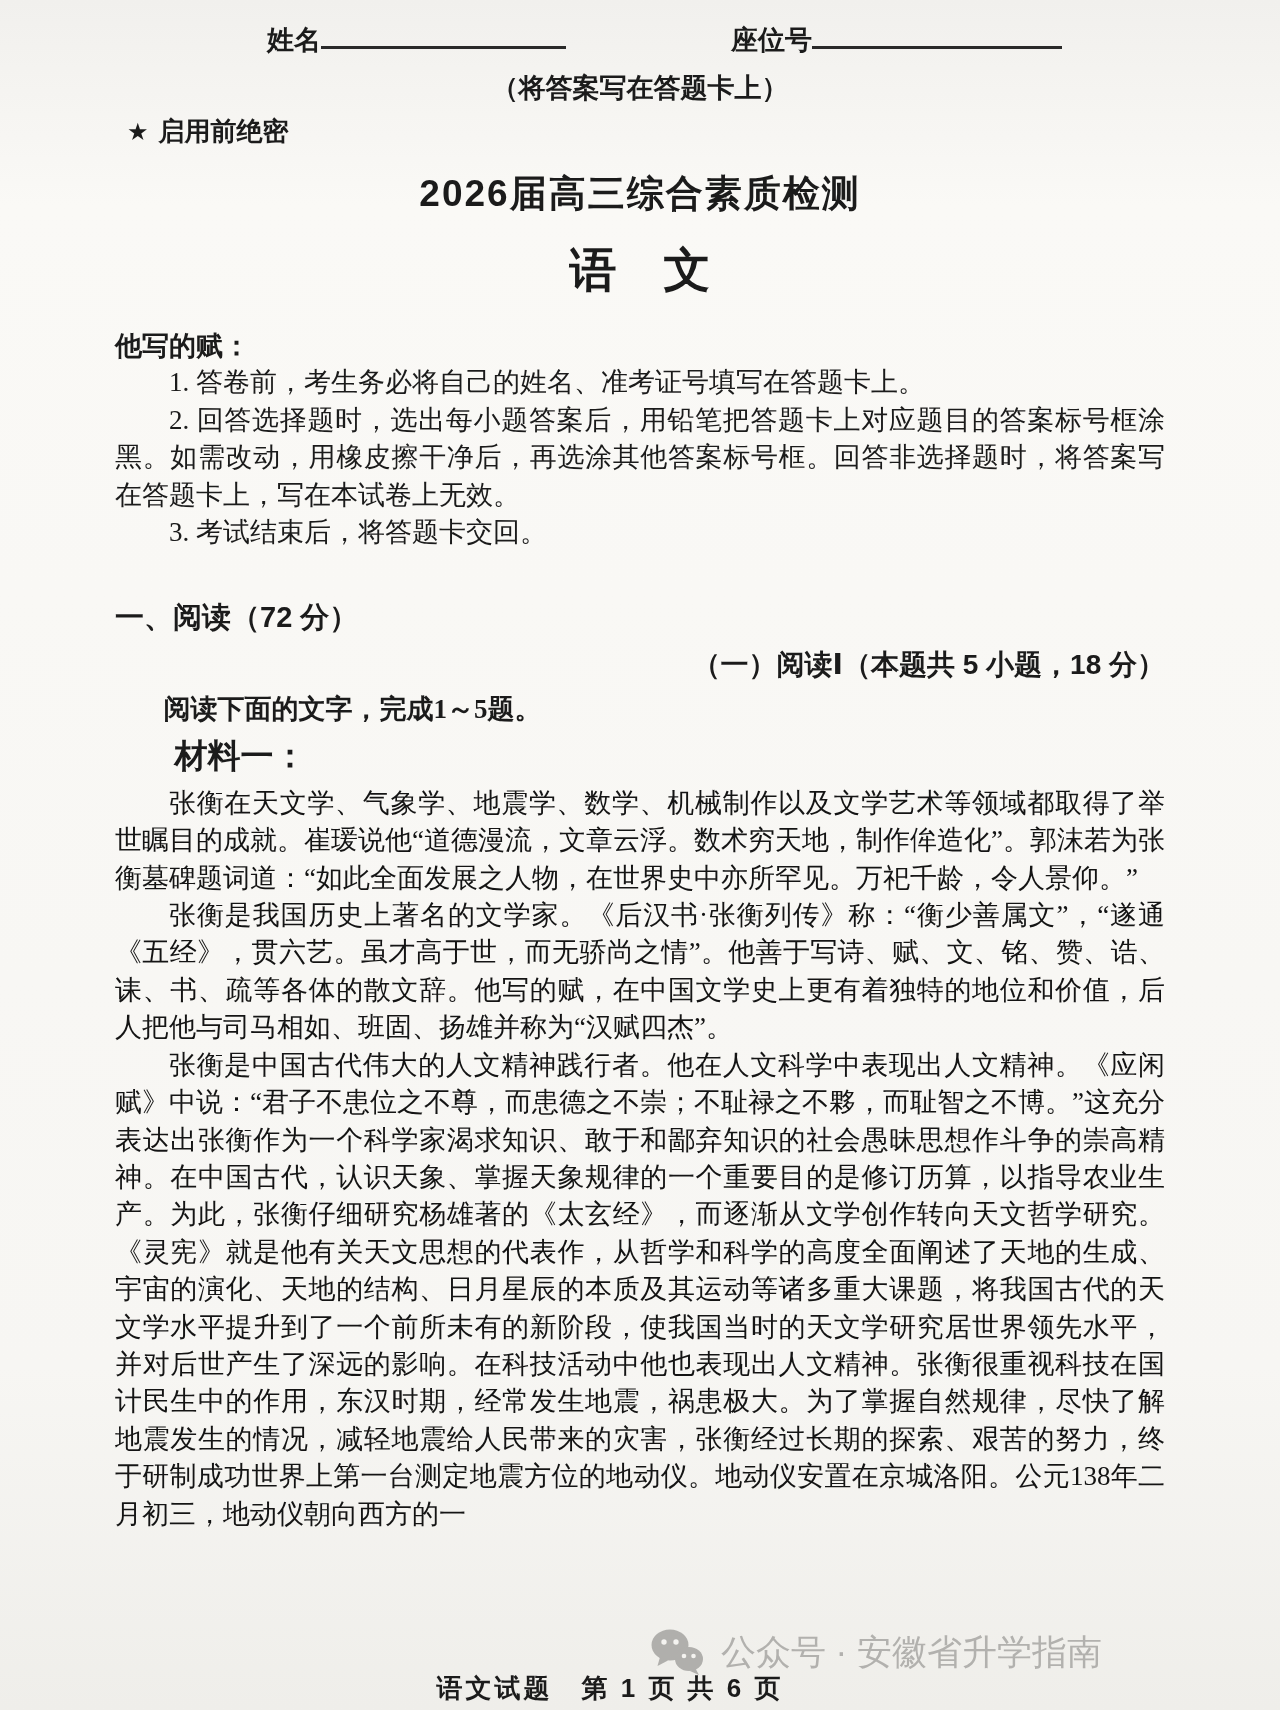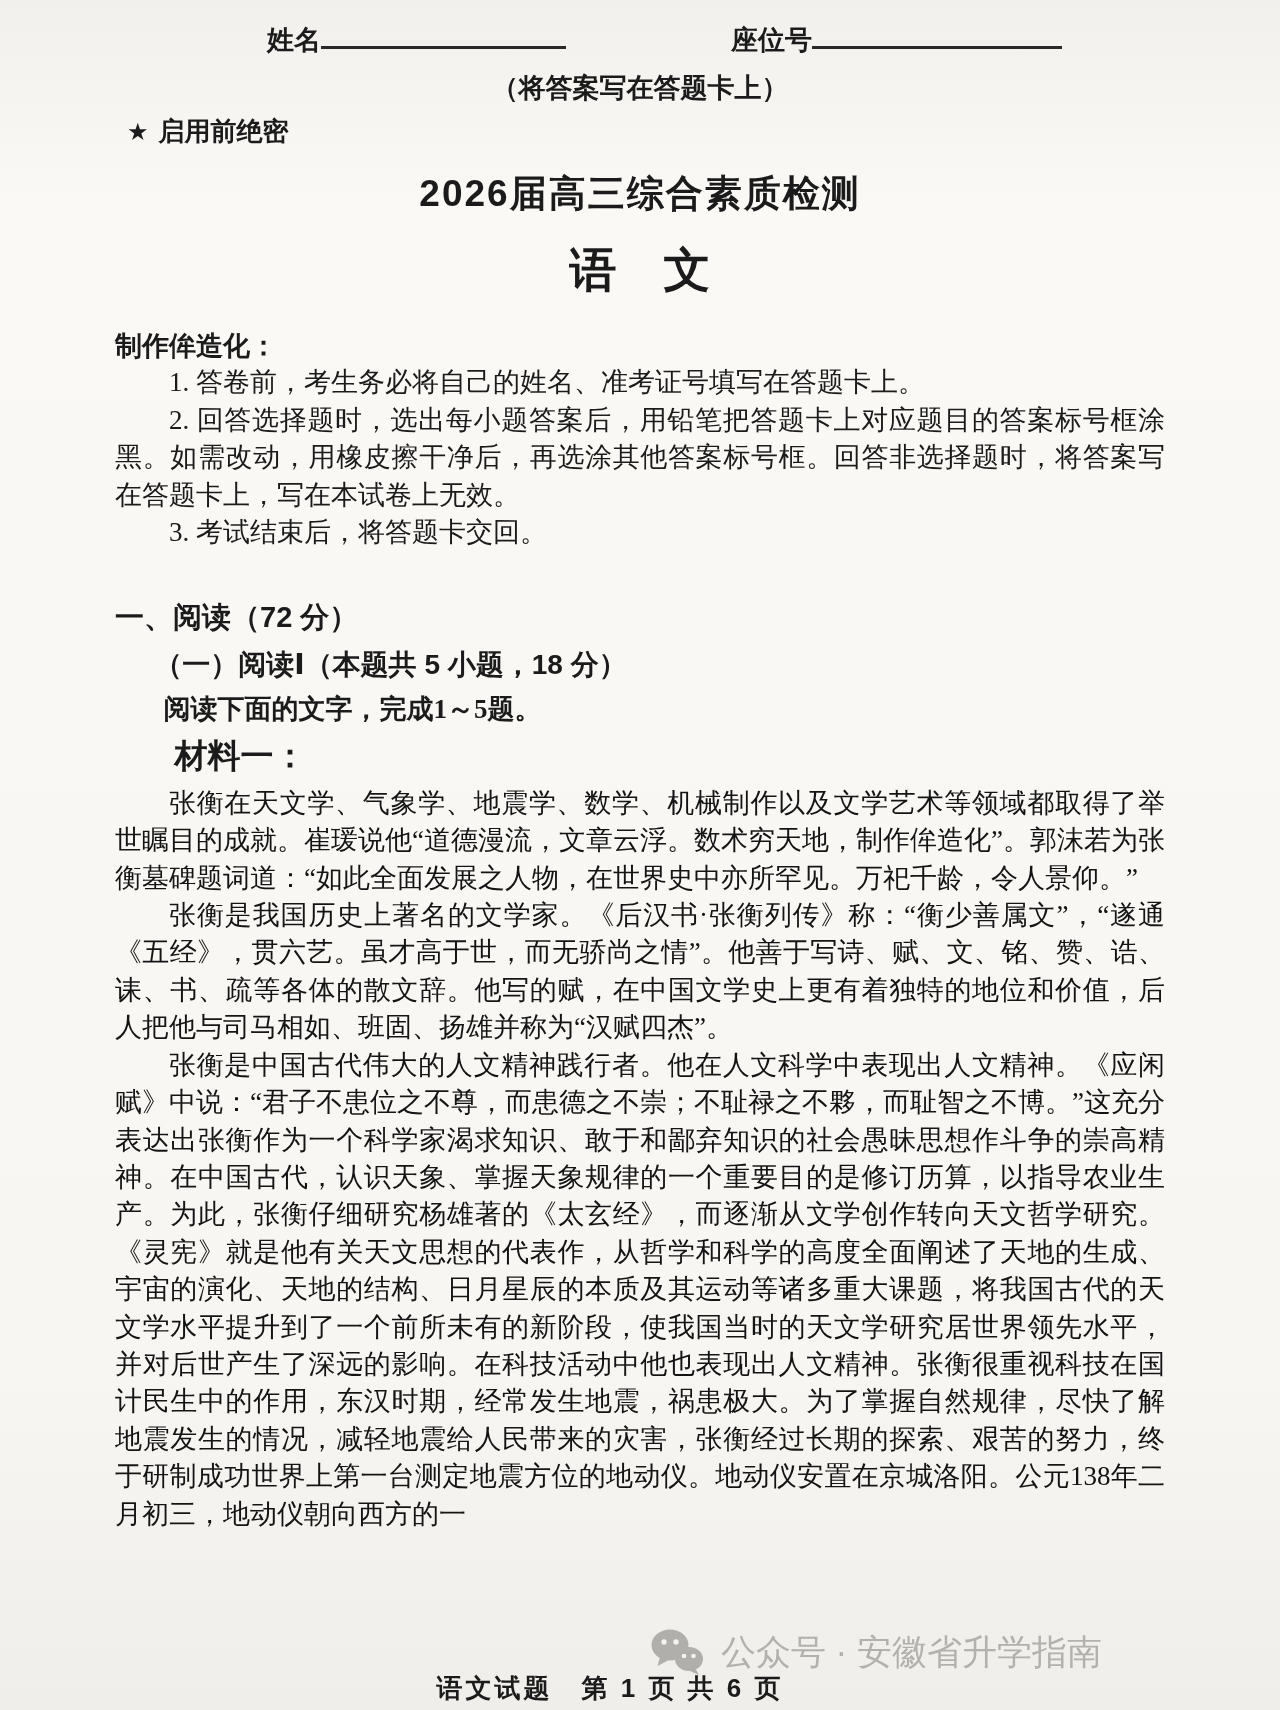--- a/index.html
+++ b/index.html
@@ -86,20 +86,21 @@
     font-weight: 700;
     margin: 46px 0 0 0;
     font-family: "Liberation Sans", "DejaVu Sans", sans-serif;
   }
   .sub-title {
     font-size: 28px;
     font-weight: 700;
     margin: 8px 0 0 0;
     text-indent: 1.4em;
     font-family: "Liberation Sans", "DejaVu Sans", sans-serif;
+    text-align: right;
   }
   .instruction {
     font-size: 27px;
     font-weight: 600;
     margin: 7px 0 0 0;
     text-indent: 1.8em;
   }
   .material-label {
     font-size: 33px;
     font-weight: 700;
@@ -159,21 +160,21 @@
 
   <div class="secrecy">
     <span class="star">★</span>
     <span>启用前绝密</span>
   </div>
 
   <h1 class="exam-title">2026届高三综合素质检测</h1>
   <h2 class="subject-title">语　文</h2>
 
   <div class="notice">
-    <p class="notice-heading">制作侔造化：</p>
+    <p class="notice-heading">他写的赋：</p>
     <p class="notice-item">1. 答卷前，考生务必将自己的姓名、准考证号填写在答题卡上。</p>
     <p class="notice-item">2. 回答选择题时，选出每小题答案后，用铅笔把答题卡上对应题目的答案标号框涂黑。如需改动，用橡皮擦干净后，再选涂其他答案标号框。回答非选择题时，将答案写在答题卡上，写在本试卷上无效。</p>
     <p class="notice-item">3. 考试结束后，将答题卡交回。</p>
   </div>
 
   <div class="reading">
     <p class="part-title">一、阅读（72 分）</p>
     <p class="sub-title">（一）阅读Ⅰ（本题共 5 小题，18 分）</p>
     <p class="instruction">阅读下面的文字，完成1～5题。</p>
     <p class="material-label">材料一：</p>

